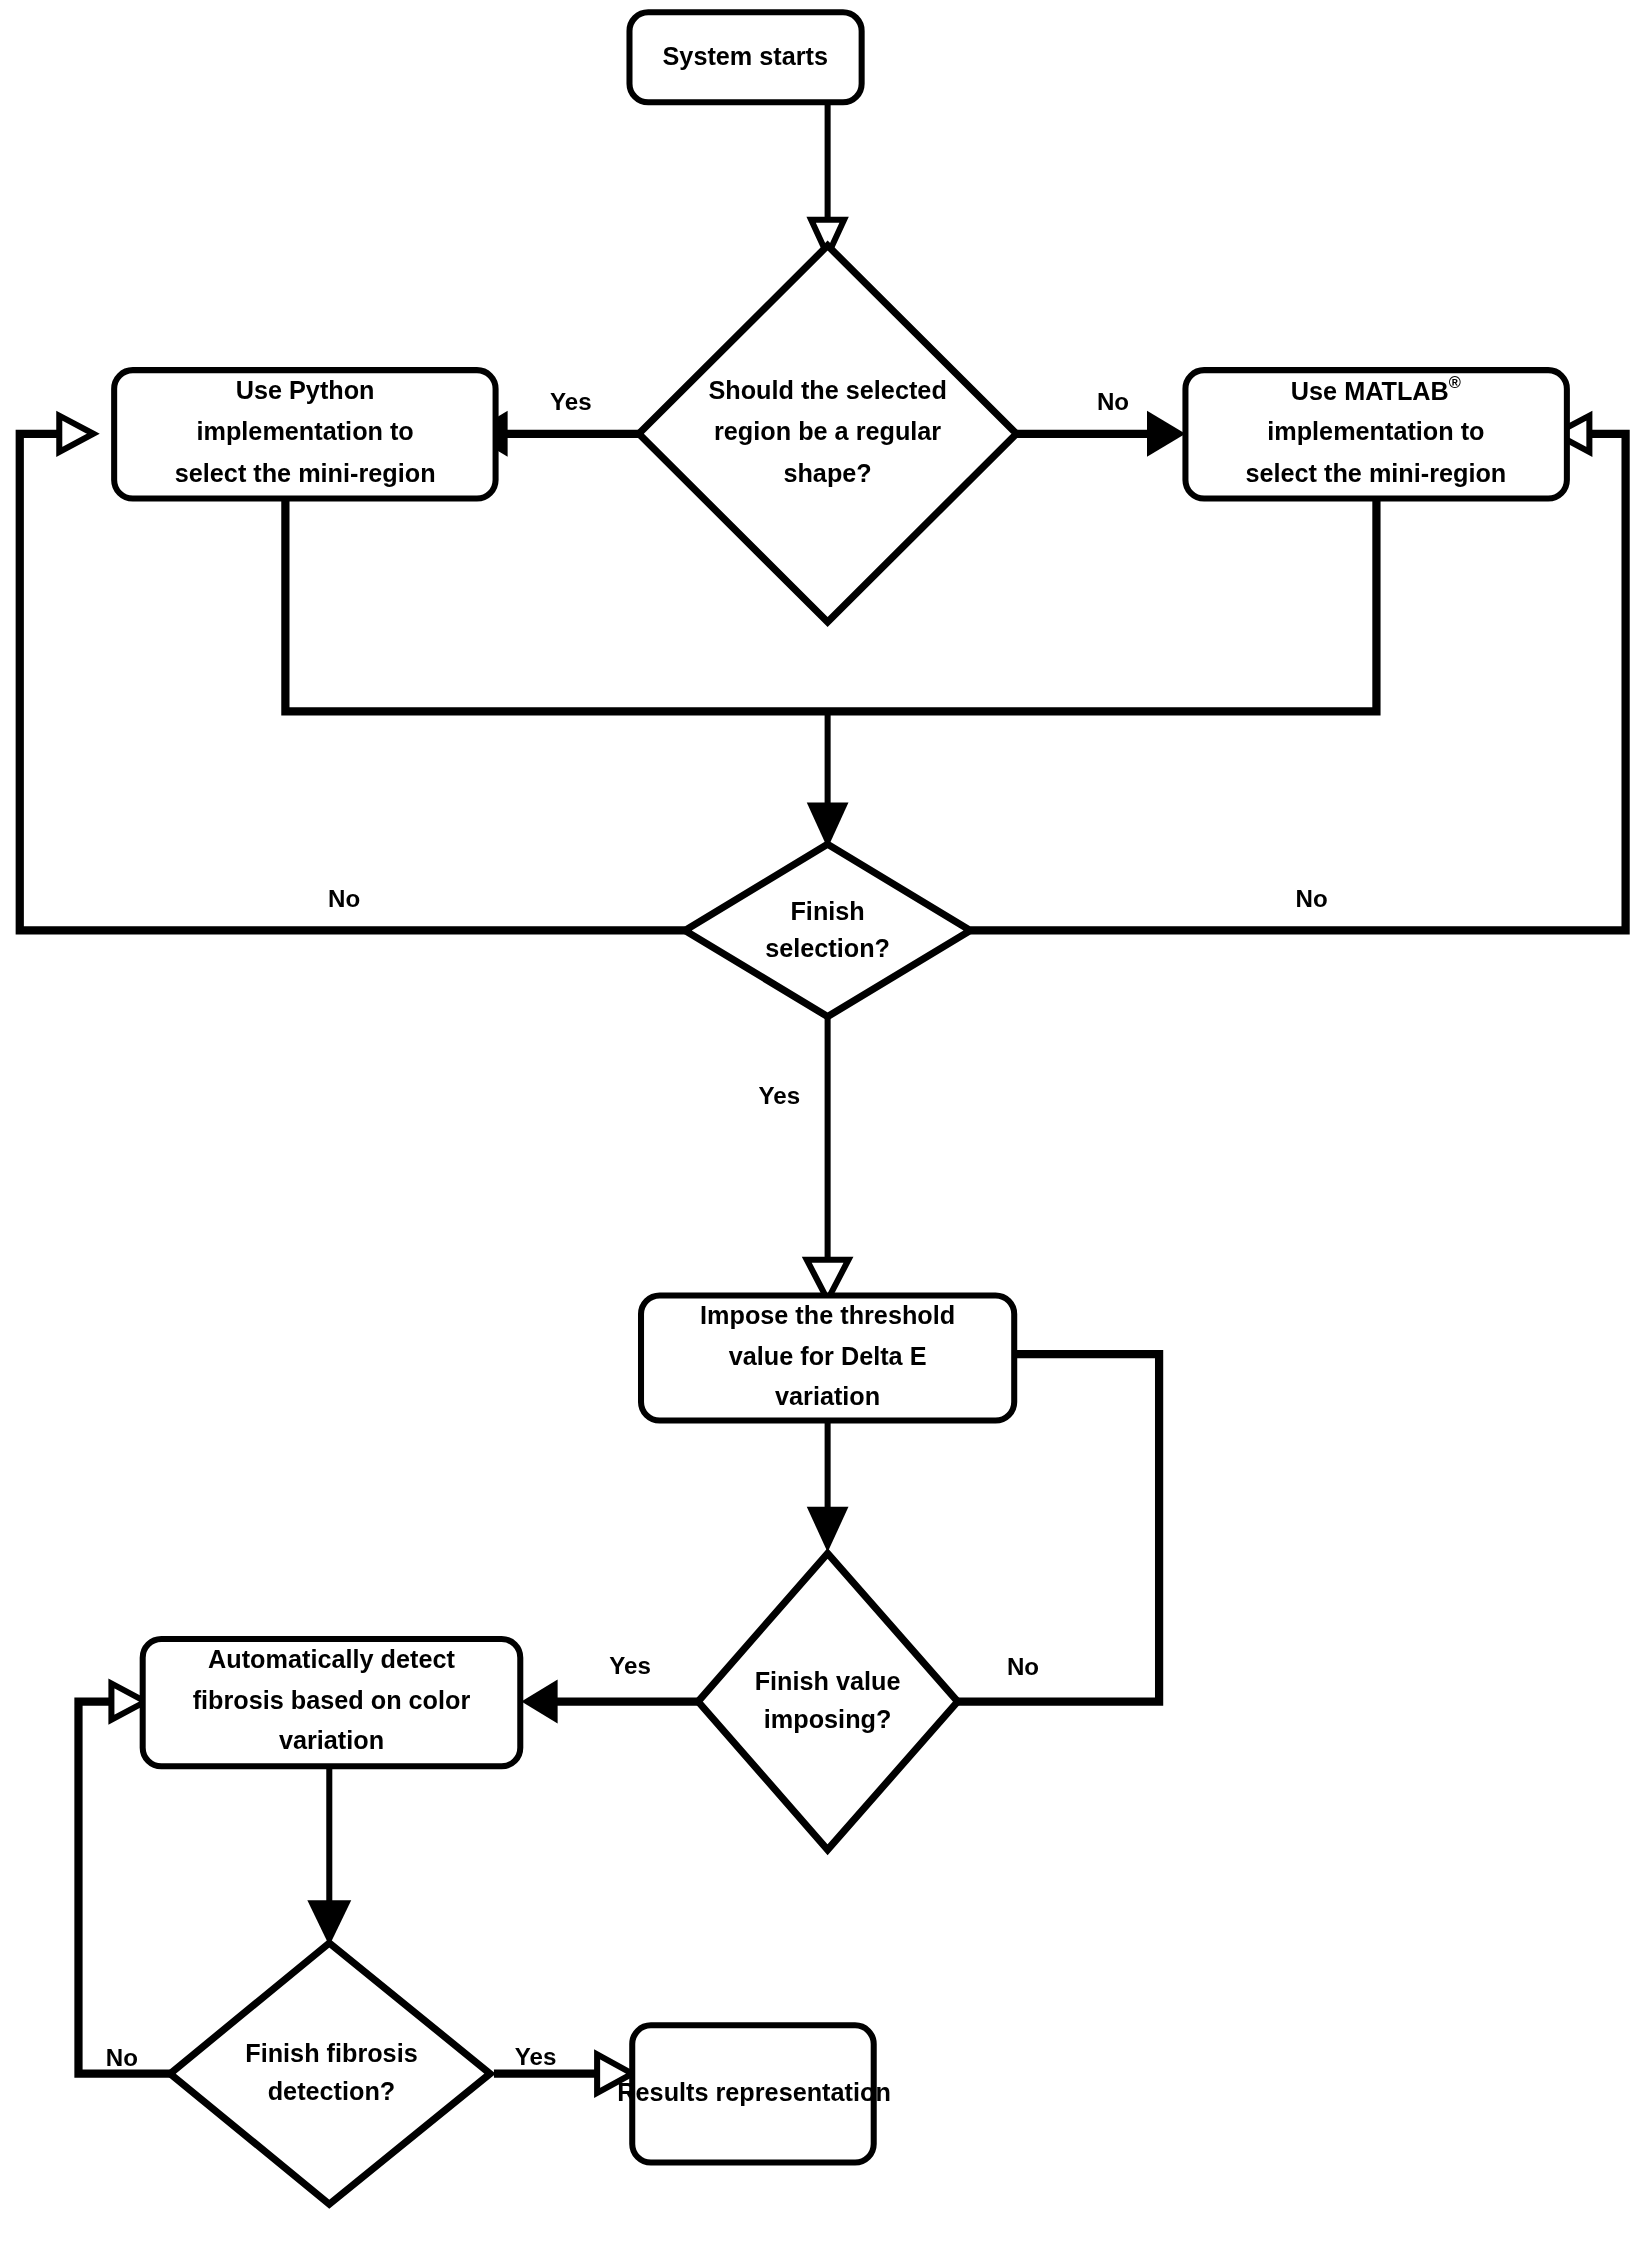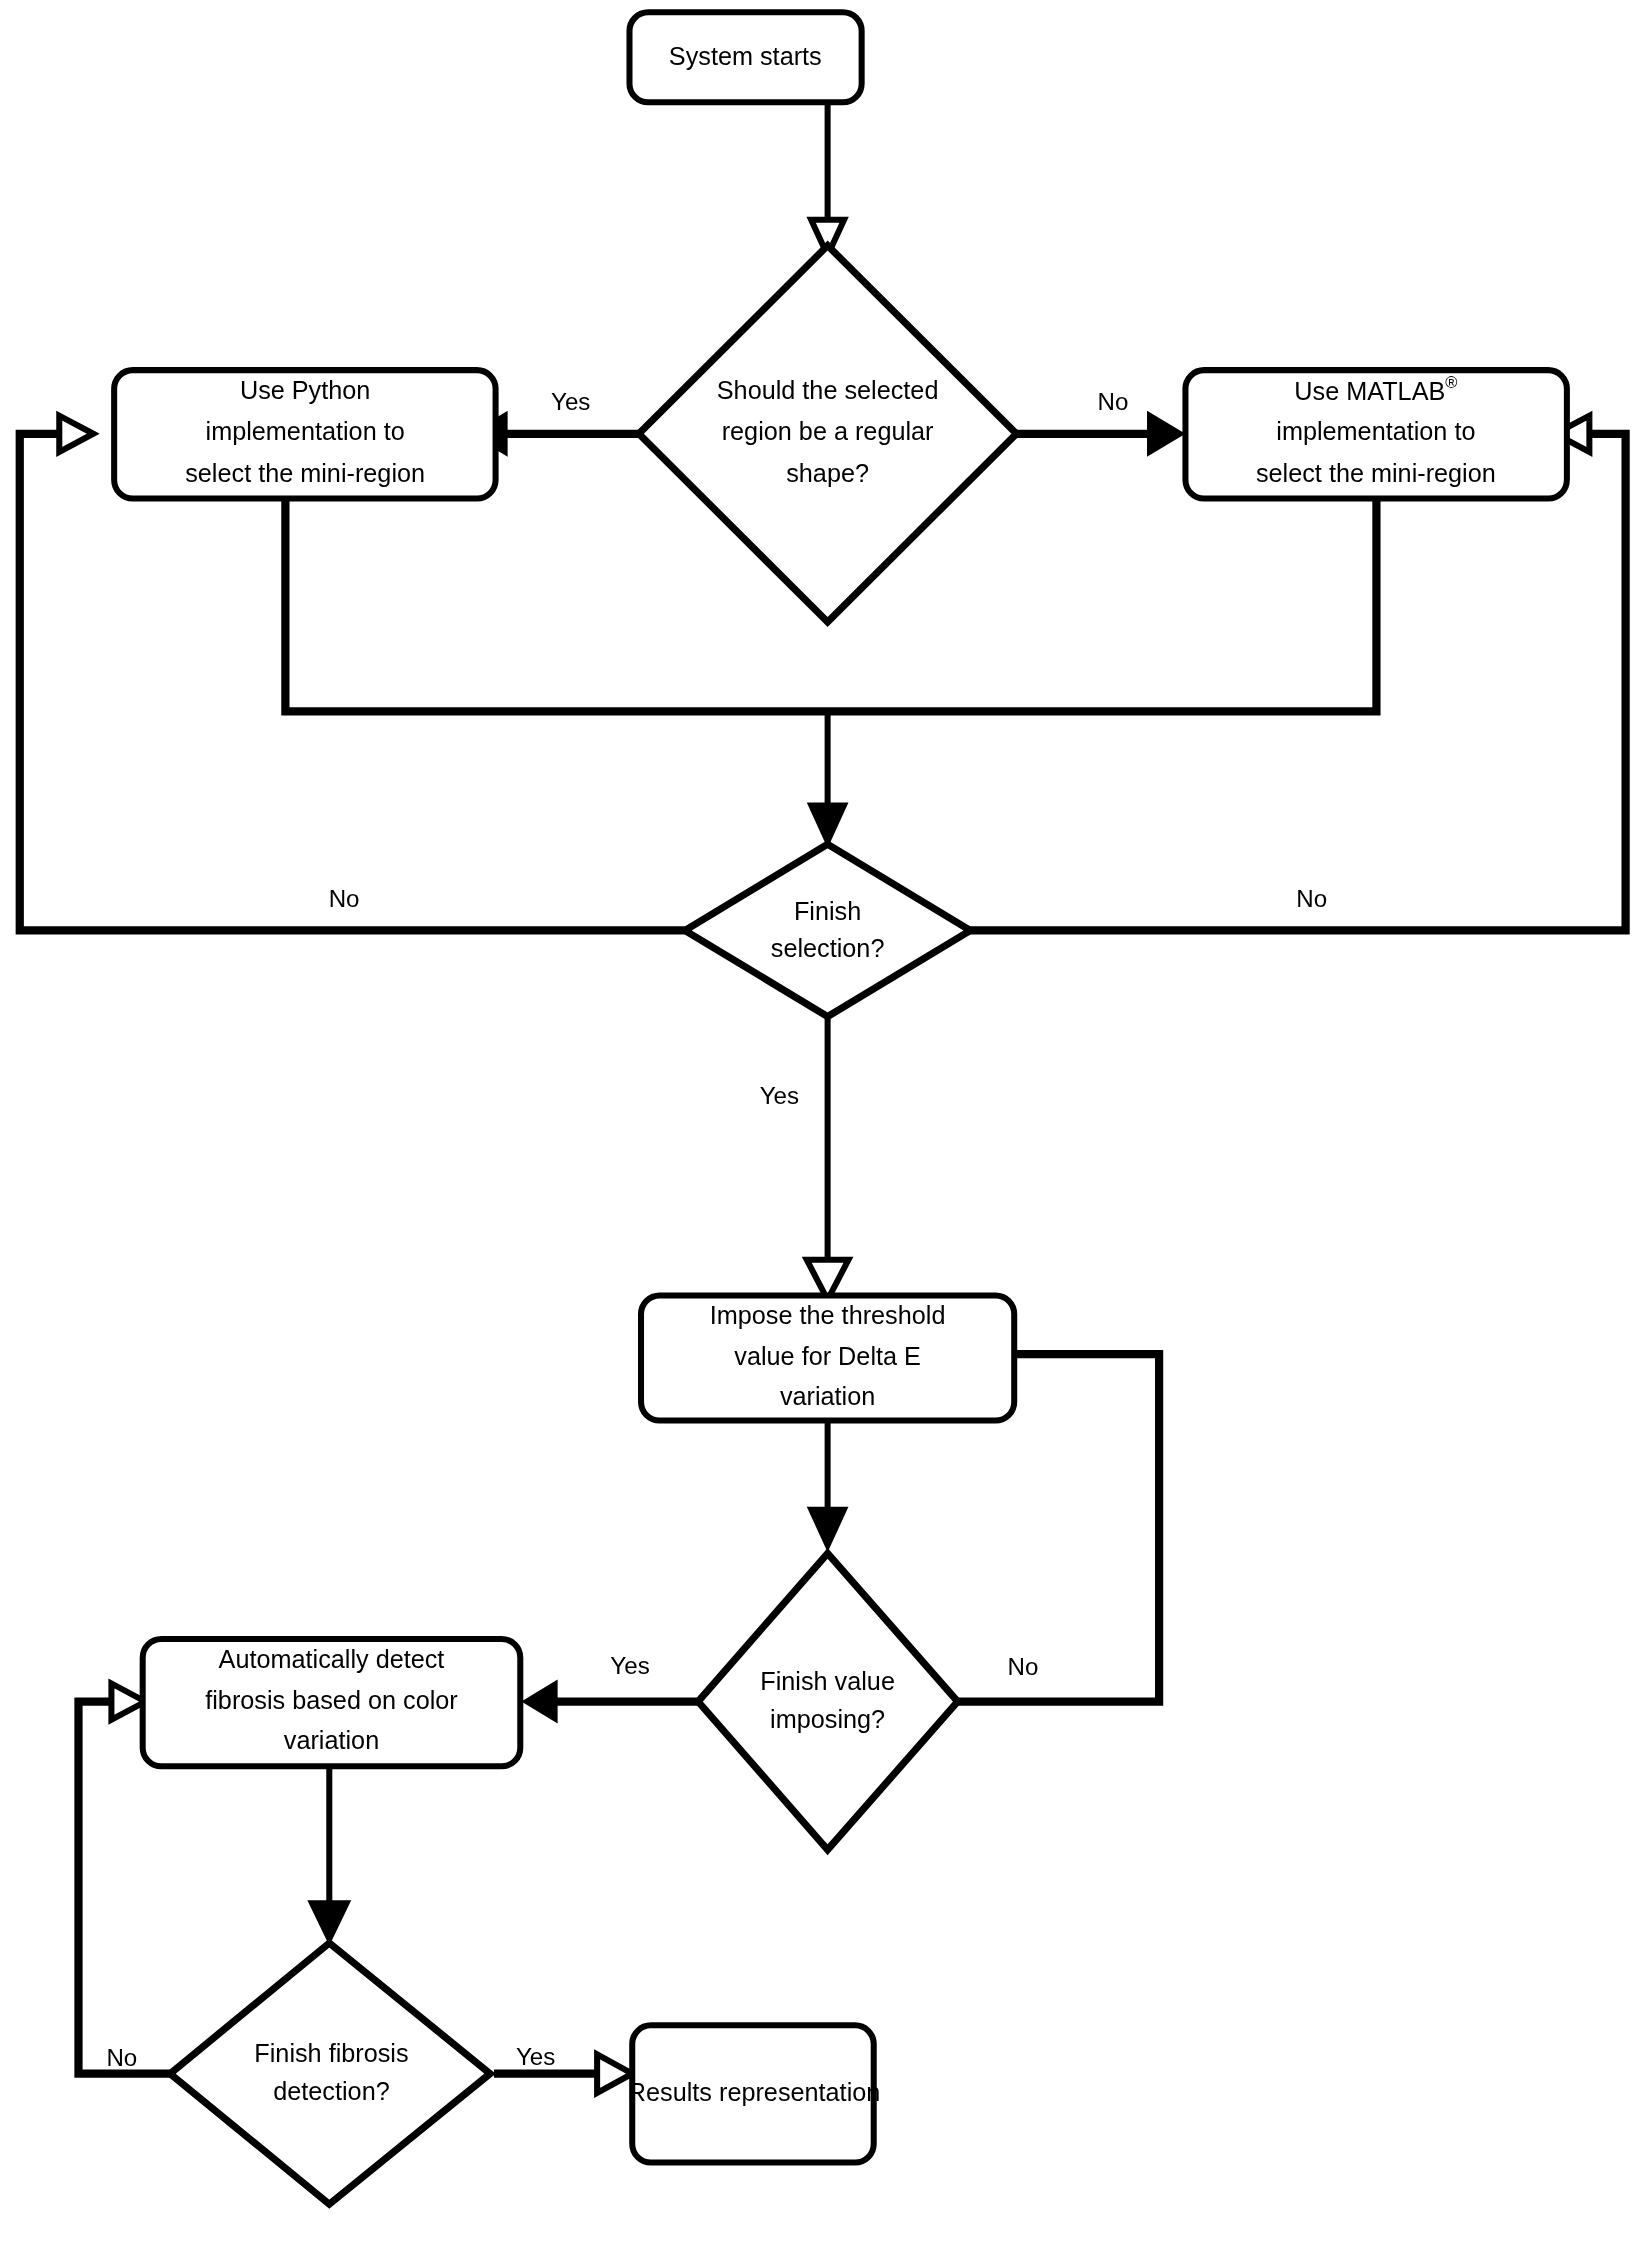--- a/index.html
+++ b/index.html
@@ -9,20 +9,21 @@
   }
   body {
     font-family: "Liberation Sans", sans-serif;
   }
   #flowchart-root {
     position: relative;
     width: 1647px;
     height: 2261px;
     background: #ffffff;
     overflow: hidden;
+    font-weight: bold;
   }
   svg.chart-canvas {
     display: block;
     width: 1647px;
     height: 2261px;
   }
   .node-shape {
     fill: #ffffff;
     stroke: #000000;
     stroke-width: 11;

